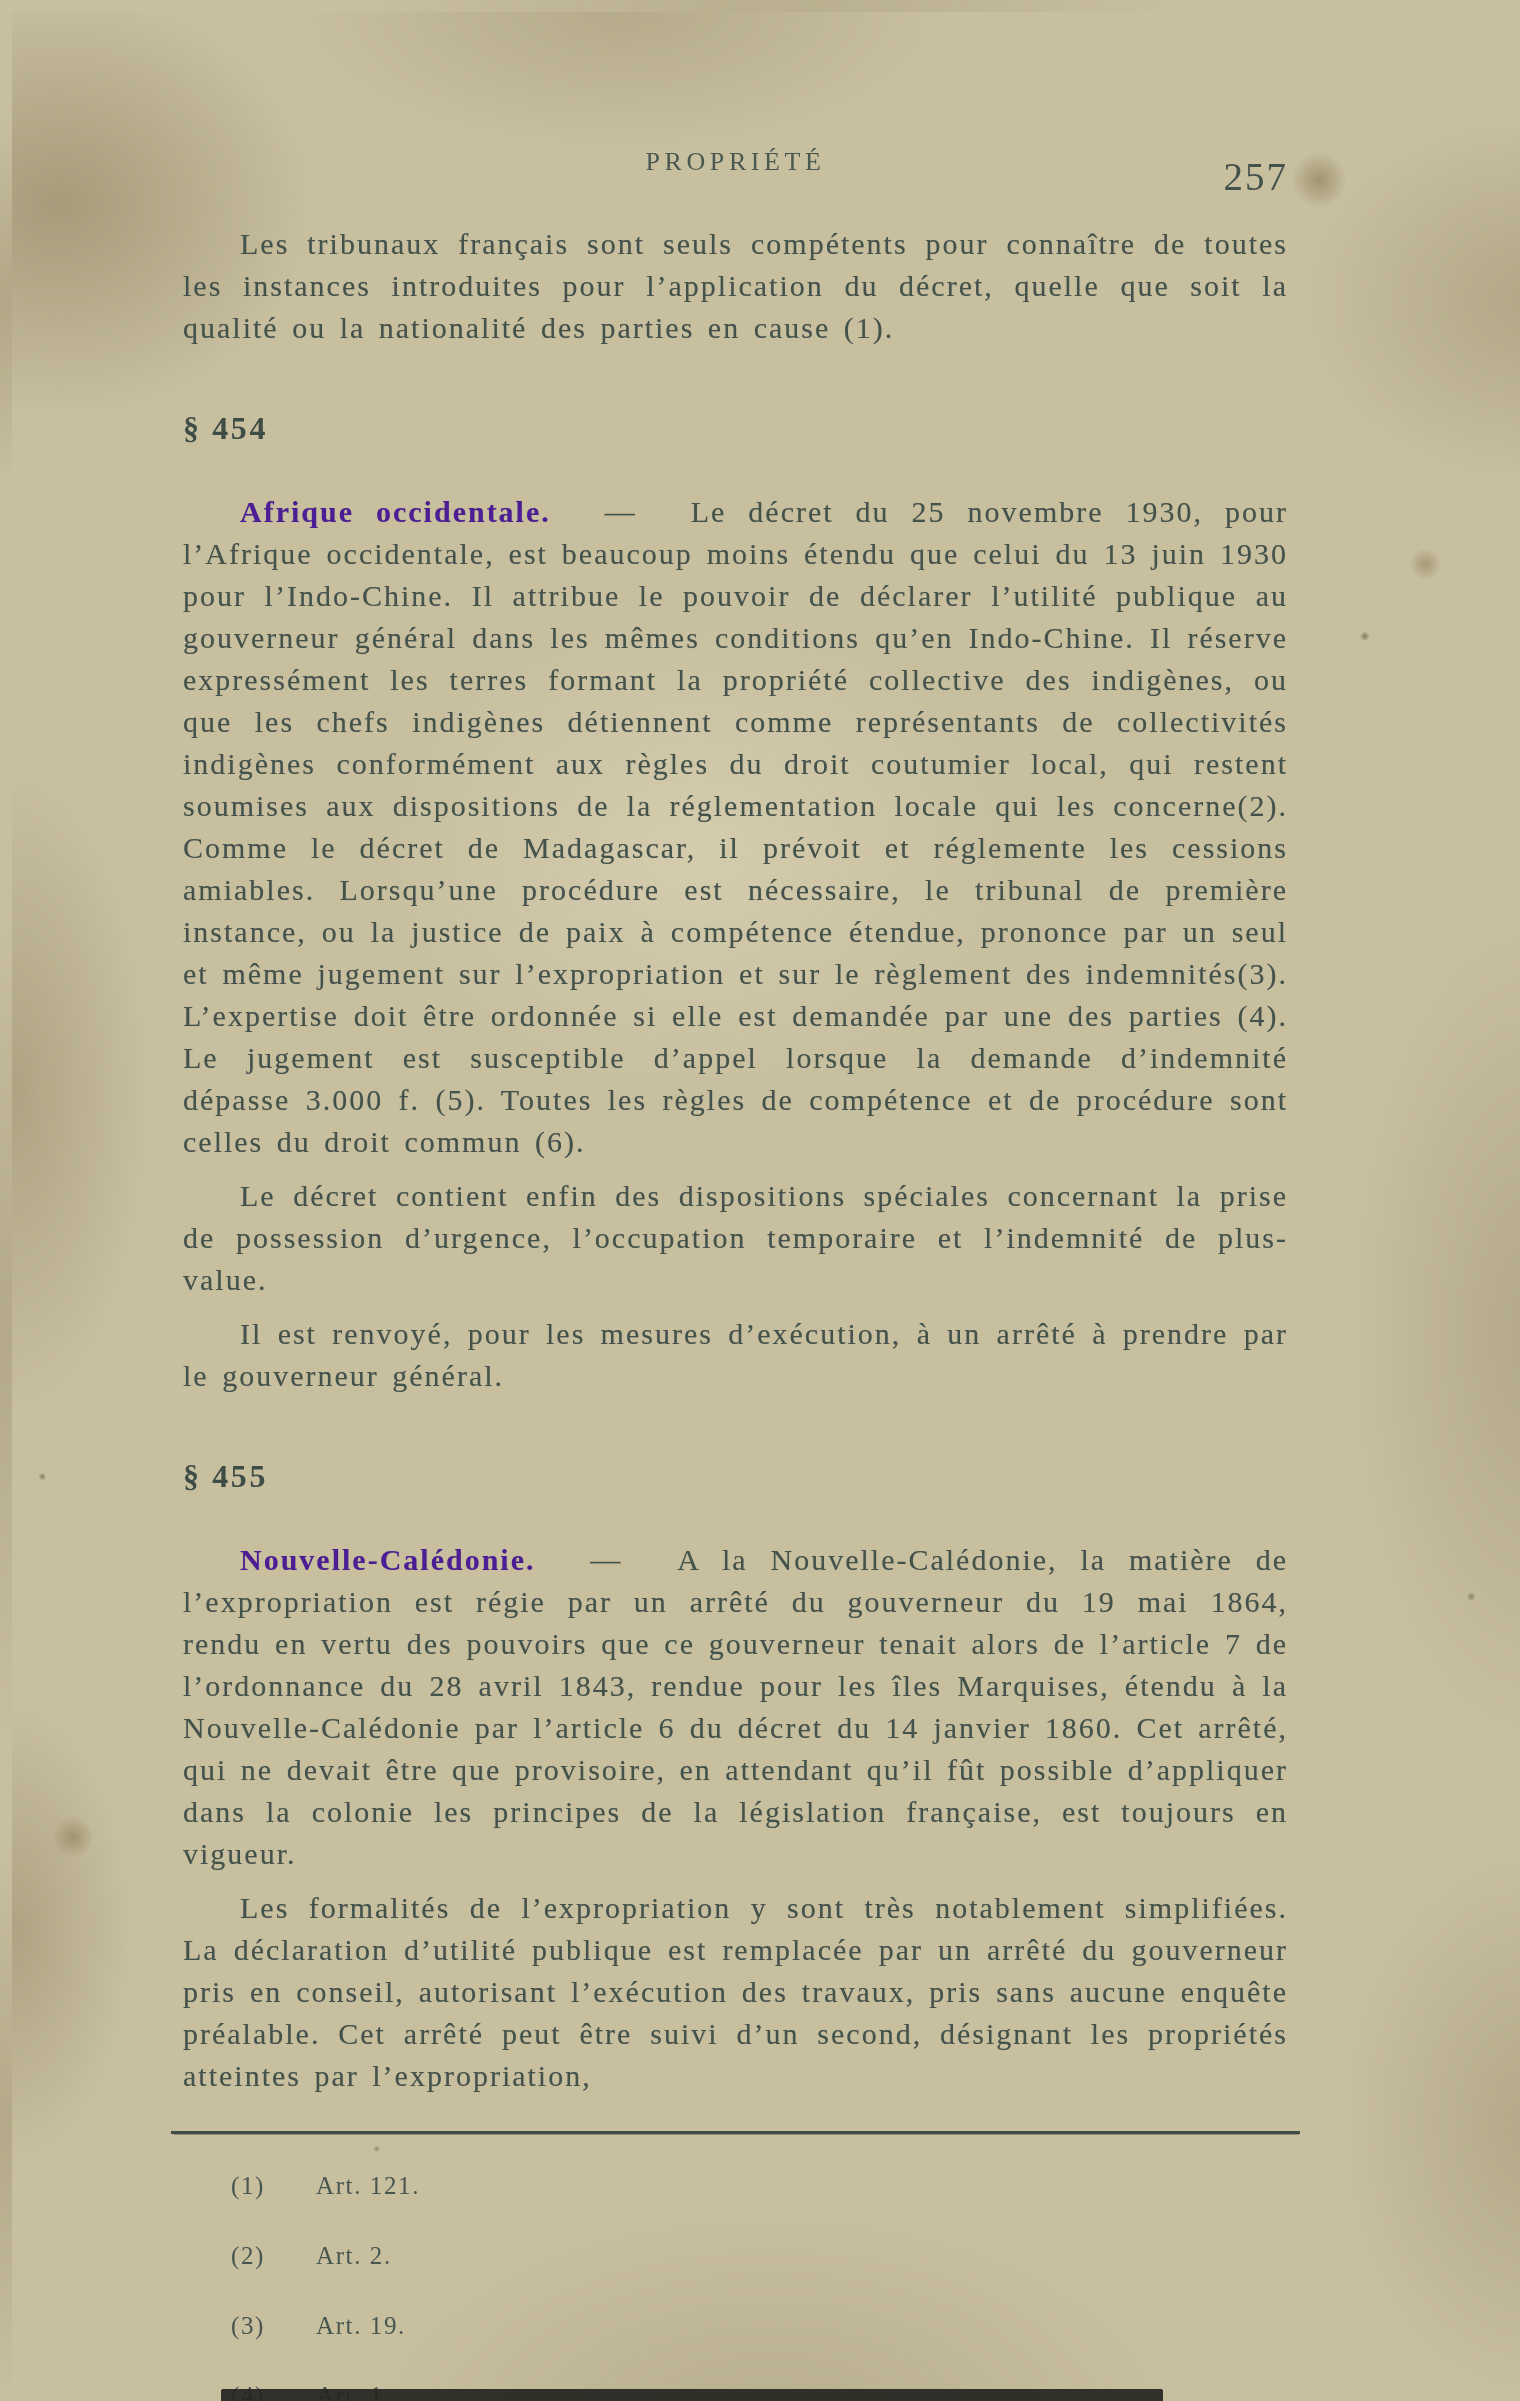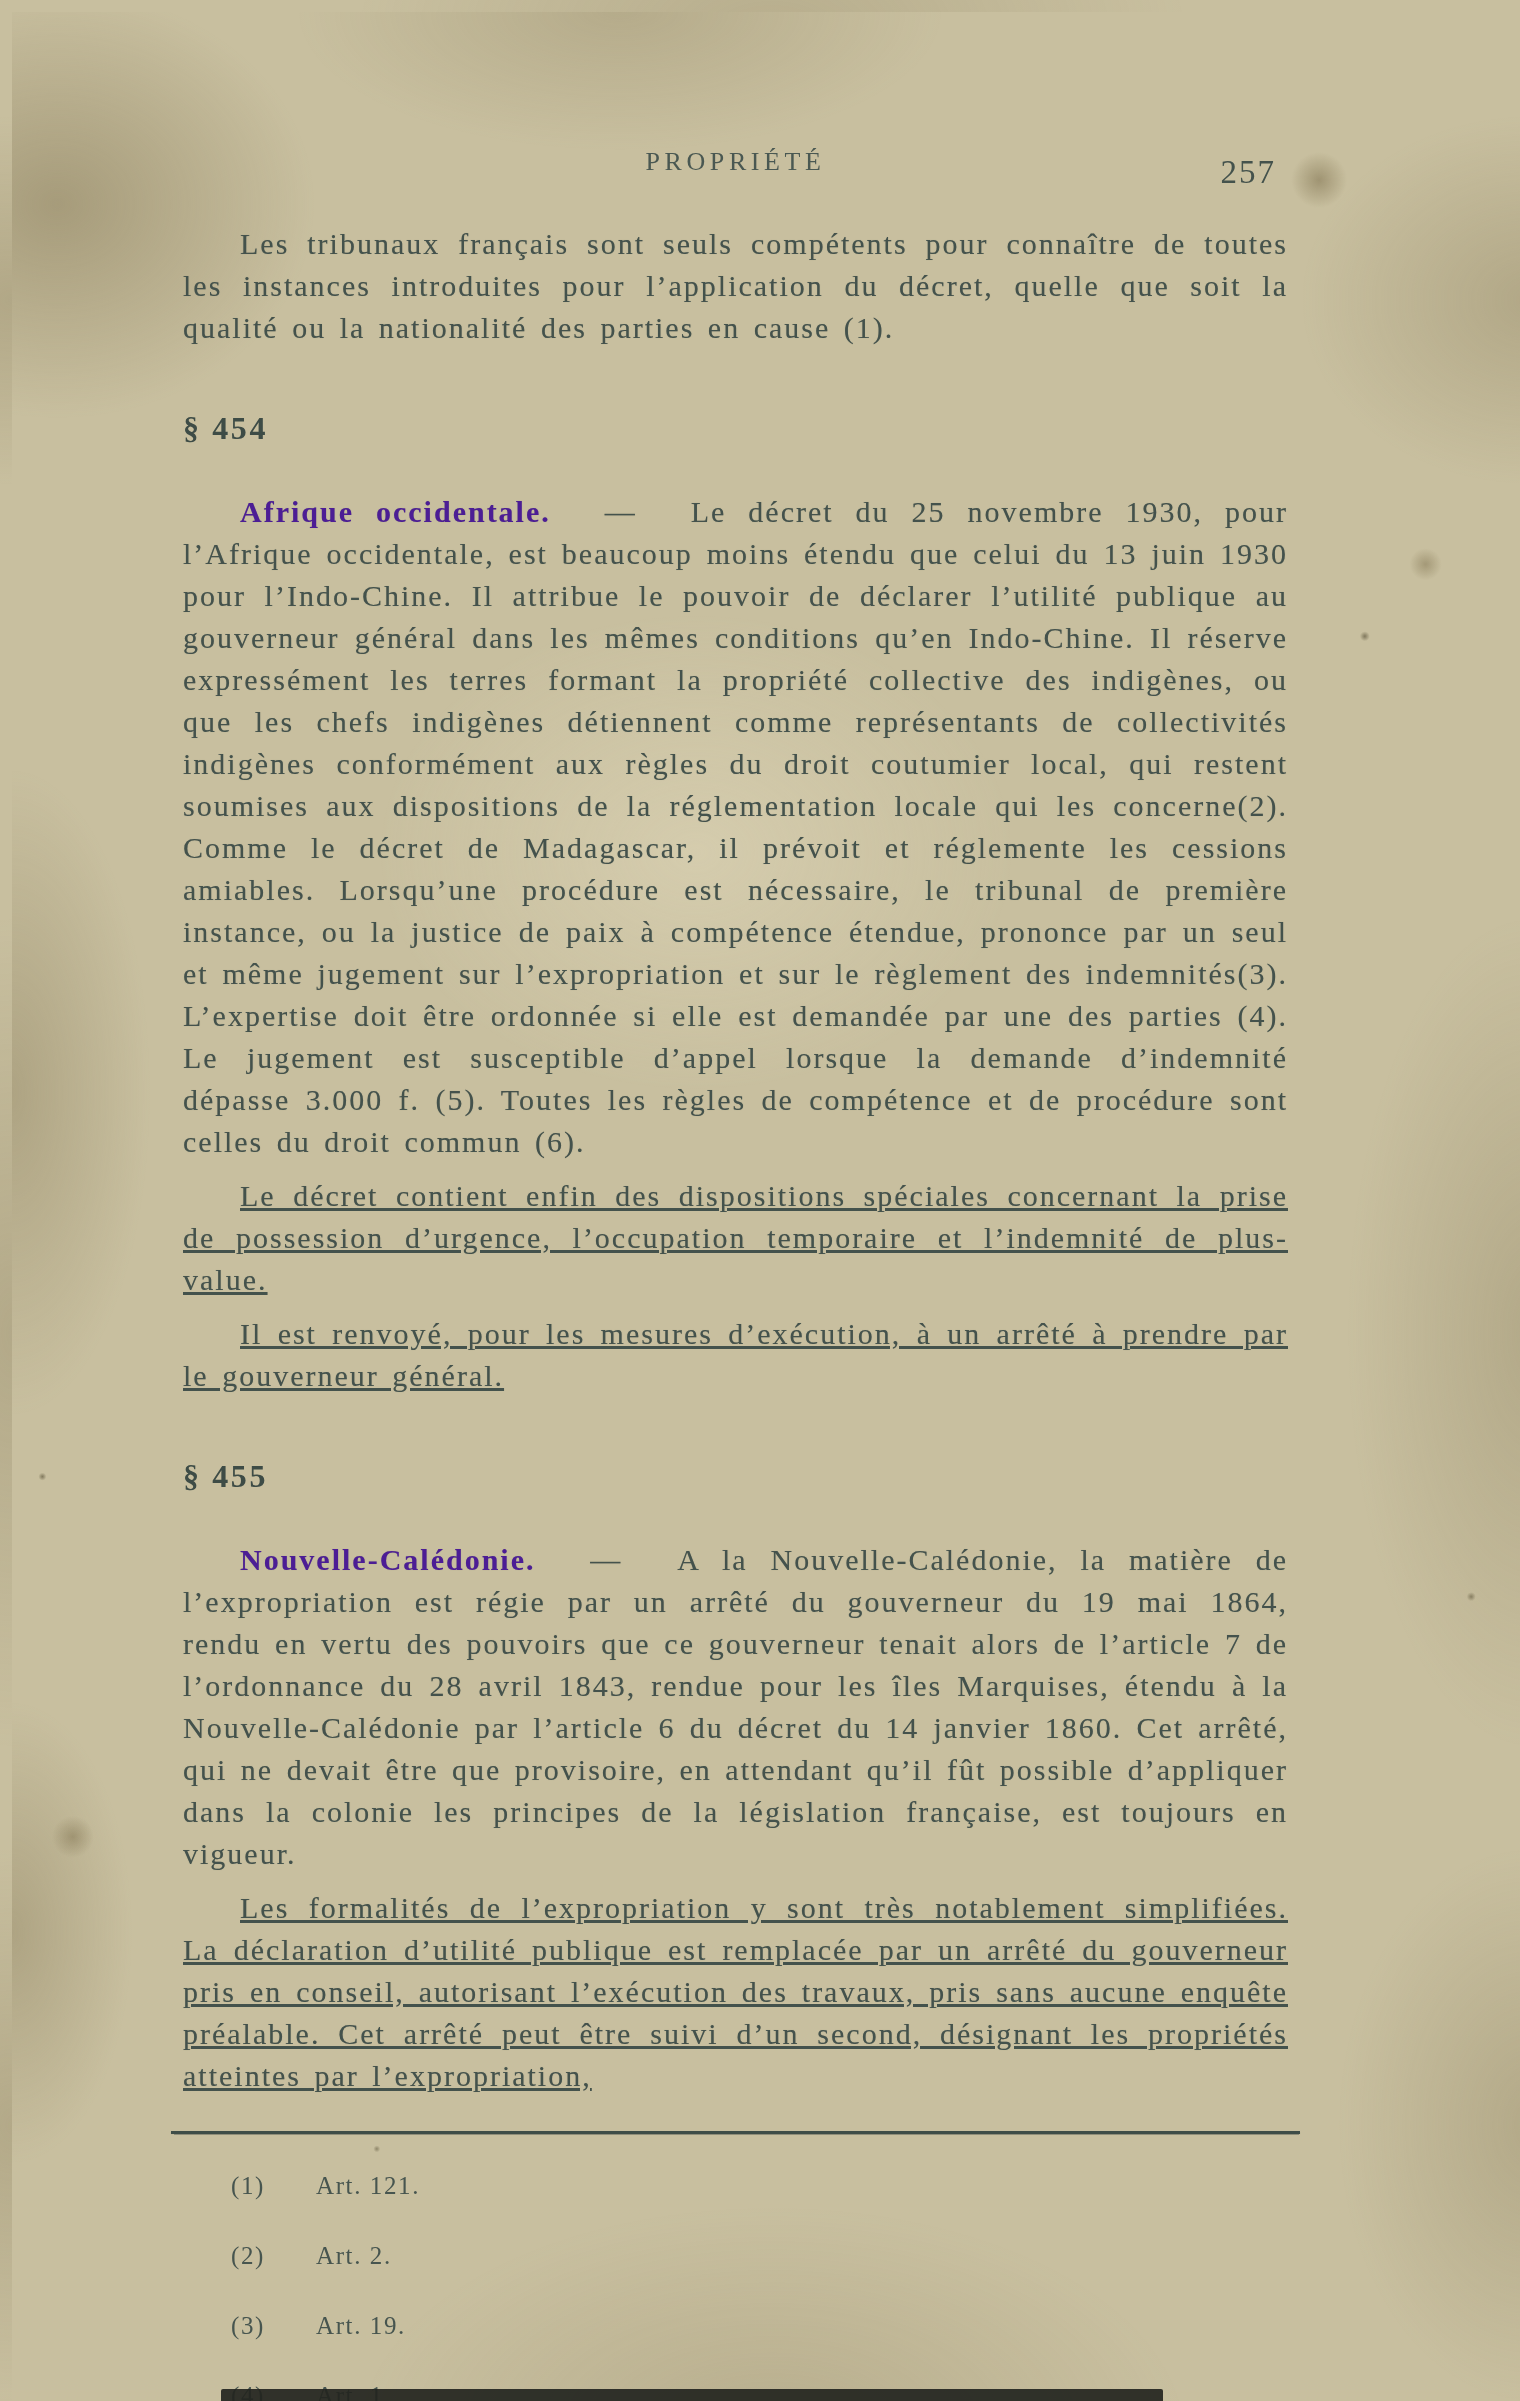--- a/index.html
+++ b/index.html
@@ -45,40 +45,40 @@
   }
   .head-title {
     display: block;
     text-align: center;
     font-size: 26px;
     letter-spacing: 4.6px;
     color: #4a5852;
   }
   .folio {
     position: absolute;
-    right: 12px;
+    right: 0;
     top: -5.3px;
-    font-size: 33px;
+    font-size: 39px;
     letter-spacing: 2px;
     color: #44524c;
   }
 
   
   .text-col { position: relative; }
 
   .para {
     font-size: 30px;
     line-height: 42px;
     letter-spacing: 2px;
     word-spacing: 4px;
     text-align: justify;
     text-indent: 45px;
     text-shadow: 0 0 0.7px rgba(62,74,68,0.35);
   }
-  .para + .para { margin-top: 2.6px; text-decoration: underline; }
+  .para + .para { margin-top: 2.6px; }
 
   .runin { font-weight: 700; color: #4c1d95; letter-spacing: 2px; }
   .dash  { padding: 0 8px; }
 
   .section-mark {
     margin: 61px 0 44px;
     text-align: left;
     font-size: 32px;
     font-weight: 700;
     letter-spacing: 2.6px;

